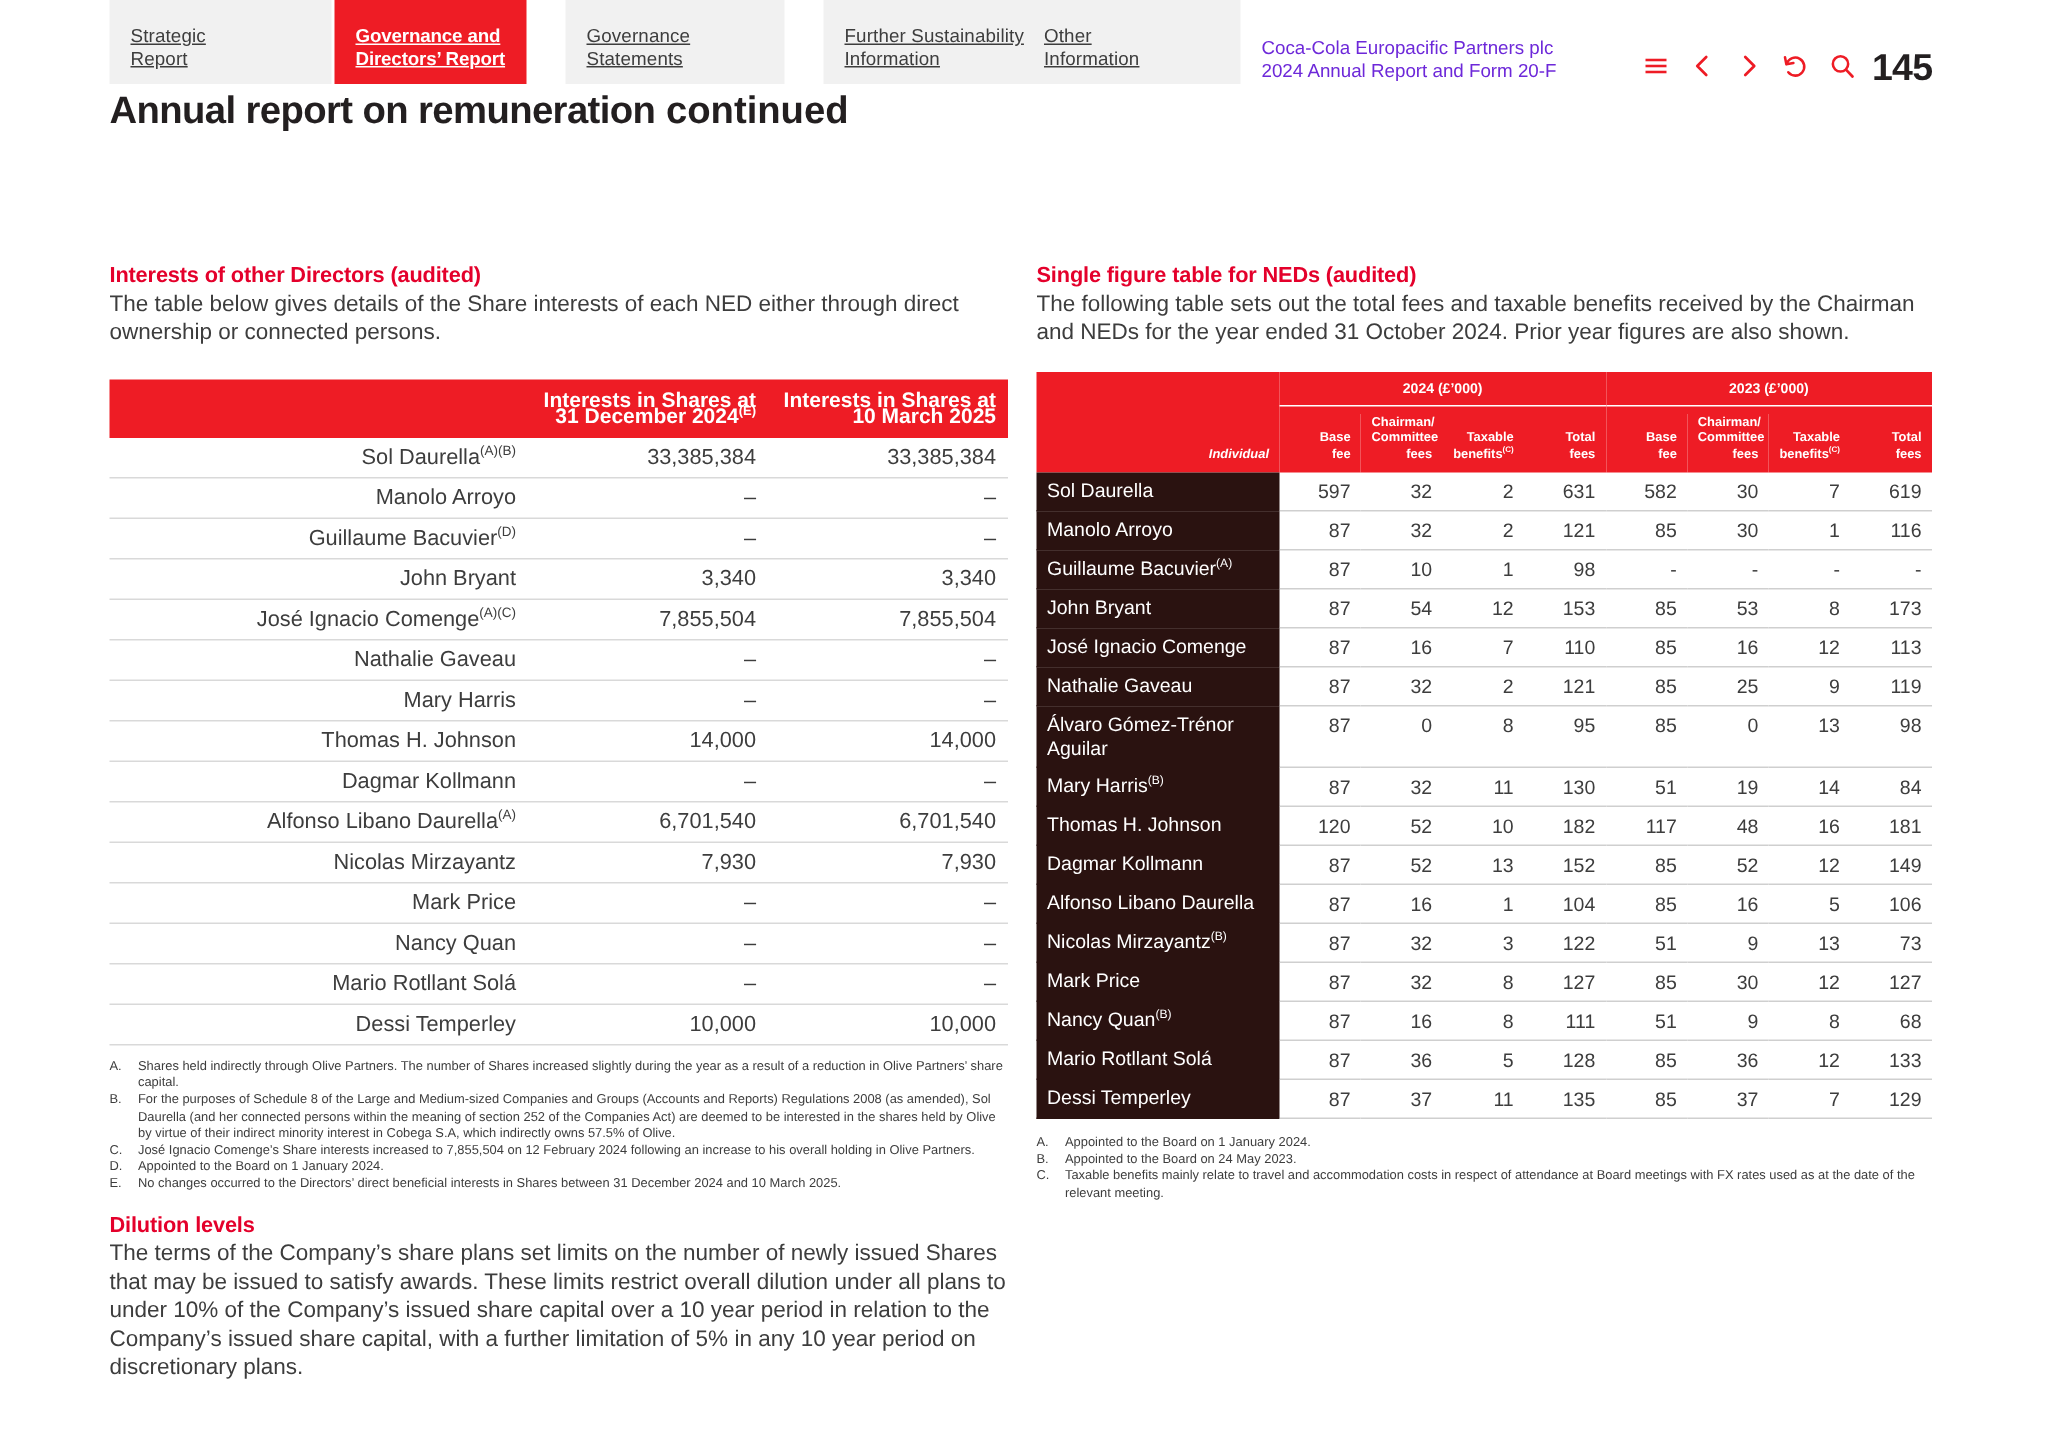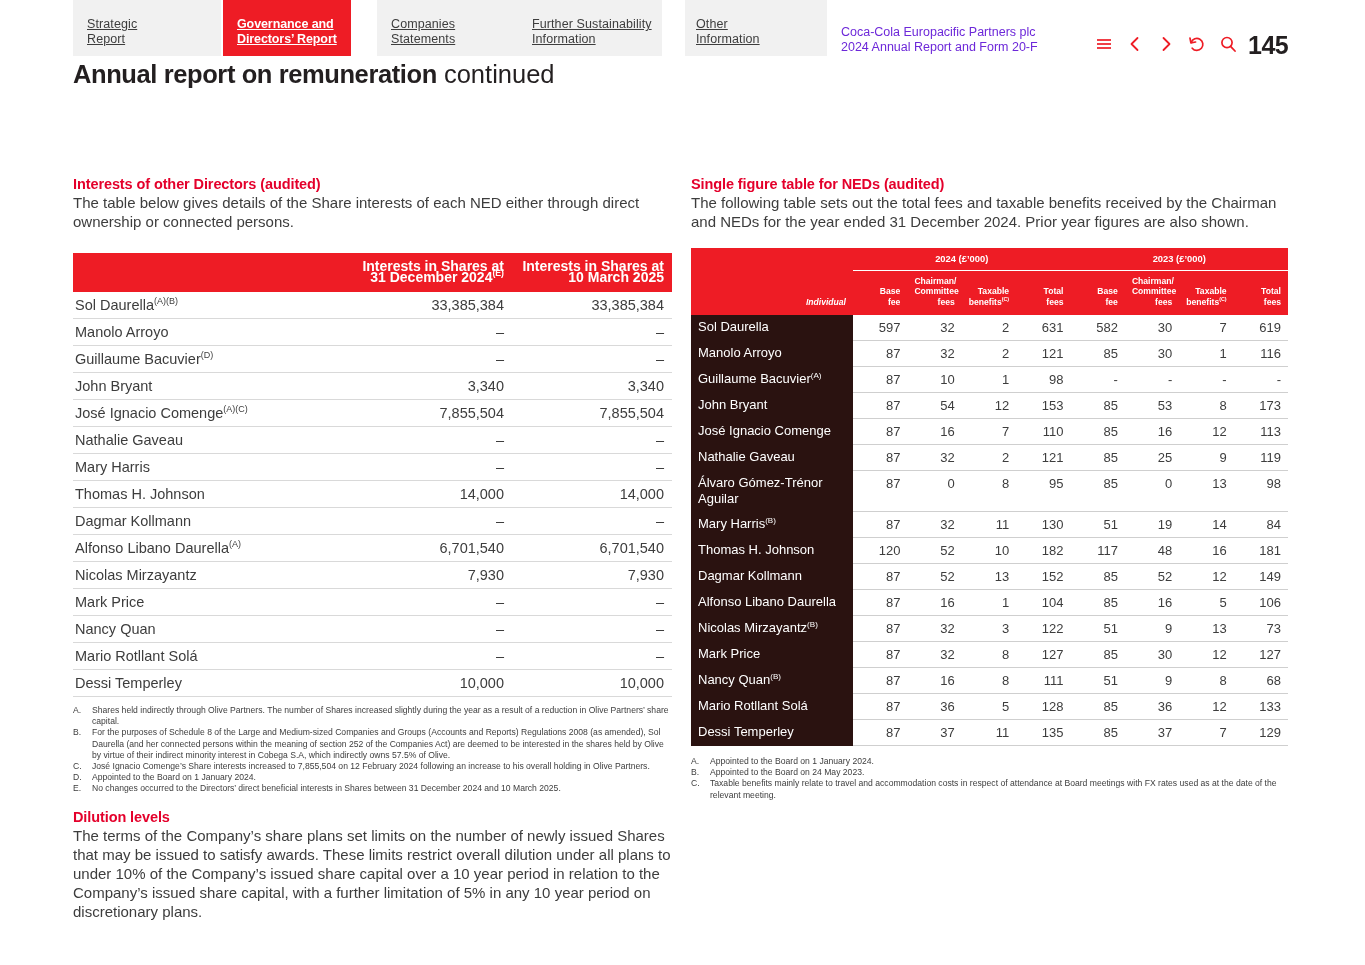--- a/index.html
+++ b/index.html
@@ -29,21 +29,21 @@
   .tab.active {
     background: #ee1c25;
     color: #ffffff;
     font-weight: bold;
     letter-spacing: -.1px;
   }
   .tab span { display: block; text-decoration: underline; }
   .tab-strategic   { left: 73px;  width: 148px; }
   .tab-governance  { left: 223px; width: 128px; }
   .tab-financial   { left: 377px; width: 146px; }
-  .tab-further     { left: 518px; width: 144px; }
+  .tab-further     { left: 549px; width: 144px; }
   .tab-other       { left: 685px; width: 142px; padding-left: 11px; }
 
   .report-title {
     position: absolute; left: 841px; top: 25px;
     font-size: 12.5px; line-height: 15px; color: #6d28d9;
     white-space: nowrap;
   }
   .report-title span { display:block; }
 
   .navicons {
@@ -57,21 +57,21 @@
     letter-spacing: -.5px;
   }
 
   
   .pagetitle {
     position: absolute; left: 73px; top: 60px;
     font-size: 25.5px; color: #231f20;
     white-space: nowrap;
   }
   .pagetitle b { font-weight: bold; letter-spacing: -.4px; }
-  .pagetitle i { font-style: normal; font-weight: normal; }
+  .pagetitle i { font-style: normal; font-weight: bold; }
 
   
   .col-left  { position: absolute; left: 73px;  top: 176px; width: 599px; }
   .col-right { position: absolute; left: 691px; top: 176px; width: 597px; }
 
   h2.sec {
     margin: 0 0 1px 0;
     font-size: 14.5px; font-weight: bold; color: #e4002b;
     letter-spacing: -.1px;
   }
@@ -89,21 +89,21 @@
     padding: 8px 8px 9px 8px; vertical-align: bottom;
     text-align: right;
   }
   .tbl-left thead th.hname { text-align: left; }
   .tbl-left tbody td {
     border-bottom: 1px solid #d9d9d9;
     padding: 5px 8px 5px 0;
     font-size: 14.5px; color: #3d3d3d;
     height: 24px;
   }
-  .tbl-left tbody td.name { text-align: left; padding-left: 2px; }
+  .tbl-left tbody td.name { text-align: right; padding-left: 2px; }
   .tbl-left tbody td.num  { text-align: right; }
   .c-31dec { width: 160px; }
   .c-10mar { width: 160px; }
   sup { font-size: 62%; vertical-align: super; line-height: 0; }
 
   
   ol.fn { margin: 8px 0 0 0; padding: 0; list-style: none; }
   ol.fn li {
     position: relative; padding-left: 19px;
     font-size: 8.6px; line-height: 11.2px; color: #3d3d3d;
@@ -151,21 +151,21 @@
 <div class="topnav">
   <div class="tab tab-strategic">
     <span>Strategic</span>
     <span>Report</span>
   </div>
   <div class="tab tab-governance active">
     <span>Governance and</span>
     <span>Directors’ Report</span>
   </div>
   <div class="tab tab-financial">
-    <span>Companies</span>
+    <span>Governance</span>
     <span>Statements</span>
   </div>
   <div class="tab tab-further">
     <span>Further Sustainability</span>
     <span>Information</span>
   </div>
   <div class="tab tab-other">
     <span>Other</span>
     <span>Information</span>
   </div>
@@ -322,21 +322,21 @@
       <li><span class="lbl">E.</span><span>No changes occurred to the Directors’ direct beneficial interests in Shares between 31 December 2024 and 10 March 2025.</span></li>
     </ol>
 
   <h2 class="sec" style="margin-top:14px">Dilution levels</h2>
   <p class="body">The terms of the Company’s share plans set limits on the number of newly issued Shares that may be issued to satisfy awards. These limits restrict overall dilution under all plans to under 10% of the Company’s issued share capital over a 10 year period in relation to the Company’s issued share capital, with a further limitation of 5% in any 10 year period on discretionary plans.</p>
 </div>
 
 <div class="col-right">
 
   <h2 class="sec">Single figure table for NEDs (audited)</h2>
-  <p class="body">The following table sets out the total fees and taxable benefits received by the Chairman and NEDs for the year ended 31 December 2024. Prior year figures are also shown.</p>
+  <p class="body">The following table sets out the total fees and taxable benefits received by the Chairman and NEDs for the year ended 31 October 2024. Prior year figures are also shown.</p>
 
   <table class="tbl-right">
     <thead>
       <tr>
         <th class="blank cn" rowspan="2">
           <span style="display:block;padding-top:34px">Individual</span>
         </th>
         <th class="yr" colspan="4">
           <span>2024 (£’000)</span>
           <span class="ul"></span>

